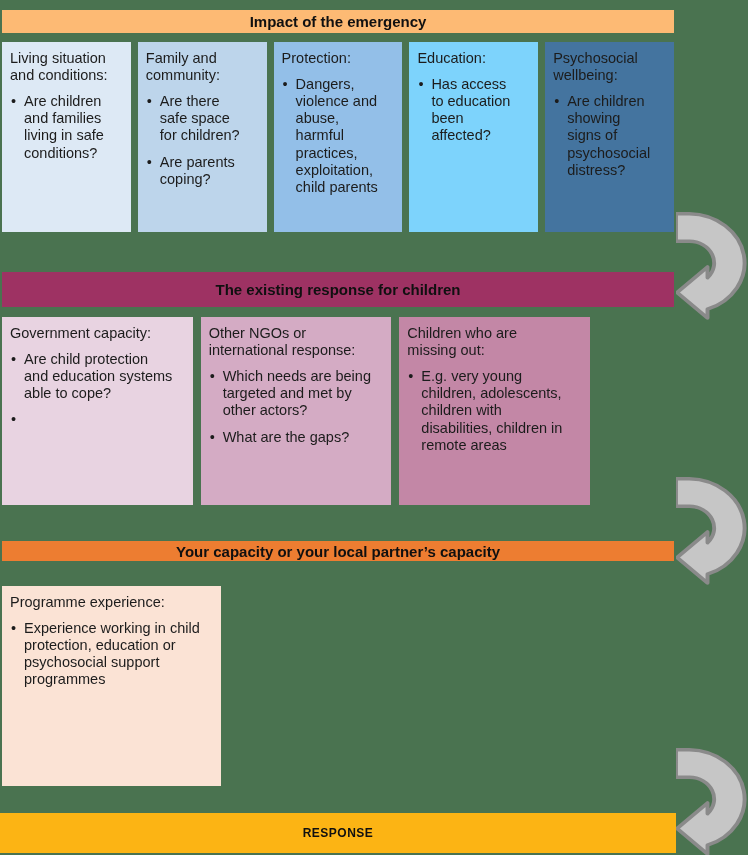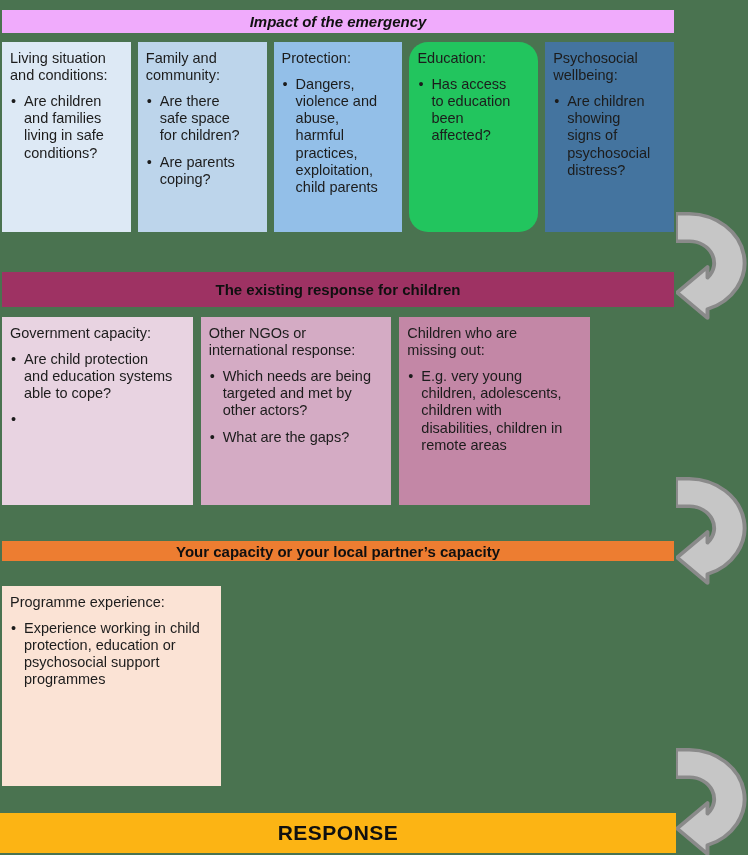--- a/index.html
+++ b/index.html
@@ -9,21 +9,21 @@
     background:#4a7350;
   }
   .abs{position:absolute;box-sizing:border-box;}
   .band{
     display:flex;align-items:center;justify-content:center;
     font-weight:bold;font-size:15px;color:#101010;
   }
   .header1{left:2px;top:10px;width:672px;height:23px;}
   .header2{left:2px;top:272px;width:672px;height:35px;}
   .header3{left:2px;top:541px;width:672px;height:20px;}
-  .response{left:0;top:813px;width:676px;height:40px;font-size:21px;letter-spacing:.5px;}
+  .response{left:0;top:813px;width:676px;height:40px;font-size:12px;letter-spacing:.5px;}
   .row{display:grid;}
   .row1{left:2px;top:42px;width:672px;height:190px;grid-template-columns:repeat(5,1fr);gap:7px;}
   .row2{left:2px;top:317px;width:588px;height:188px;grid-template-columns:repeat(3,1fr);gap:8px;}
   .row3{left:2px;top:586px;width:672px;height:200px;grid-template-columns:repeat(3,1fr);gap:8px;}
   .box{
     padding:8px 20px 8px 8px;color:#1c1c1c;font-size:14.5px;line-height:1.18;
     overflow:hidden;
   }
   .box-title{margin:0 0 9px 0;}
   ul.bullets{list-style:none;margin:0;padding:0;}
@@ -34,21 +34,21 @@
     content:"\2022";position:absolute;left:1px;top:0;
   }
   .arrow{width:72px;height:120px;}
   .a1{left:676px;top:202px;}
   .a2{left:676px;top:467px;}
   .a3{left:676px;top:738px;}
 </style>
 </head>
 <body style="background: rgb(74, 115, 80);">
 
-<div class="abs band header1" style="background: #f0abfc; font-style: italic;">
+<div class="abs band header1" style="background: #fdba74;">
   <span>Impact of the emergency</span>
 </div>
 
 <div class="abs row row1">
   <div class="box" style="background: rgb(221, 233, 245);">
     <div class="box-title">Living situation and conditions:</div>
     <ul class="bullets">
       <li><span>Are children and families living in safe conditions?</span></li>
     </ul>
   </div>
@@ -58,21 +58,21 @@
       <li><span>Are there safe space for children?</span></li>
       <li><span>Are parents coping?</span></li>
     </ul>
   </div>
   <div class="box" style="background: rgb(147, 191, 232);">
     <div class="box-title">Protection:</div>
     <ul class="bullets">
       <li><span>Dangers, violence and abuse, harmful practices, exploitation, child parents</span></li>
     </ul>
   </div>
-  <div class="box" style="background: #22c55e; border-radius: 19px;">
+  <div class="box" style="background: #7dd3fc;">
     <div class="box-title">Education:</div>
     <ul class="bullets">
       <li><span>Has access to education been affected?</span></li>
     </ul>
   </div>
   <div class="box" style="background: rgb(68, 116, 159);">
     <div class="box-title">Psychosocial wellbeing:</div>
     <ul class="bullets">
       <li><span>Are children showing signs of psychosocial distress?</span></li>
     </ul>

